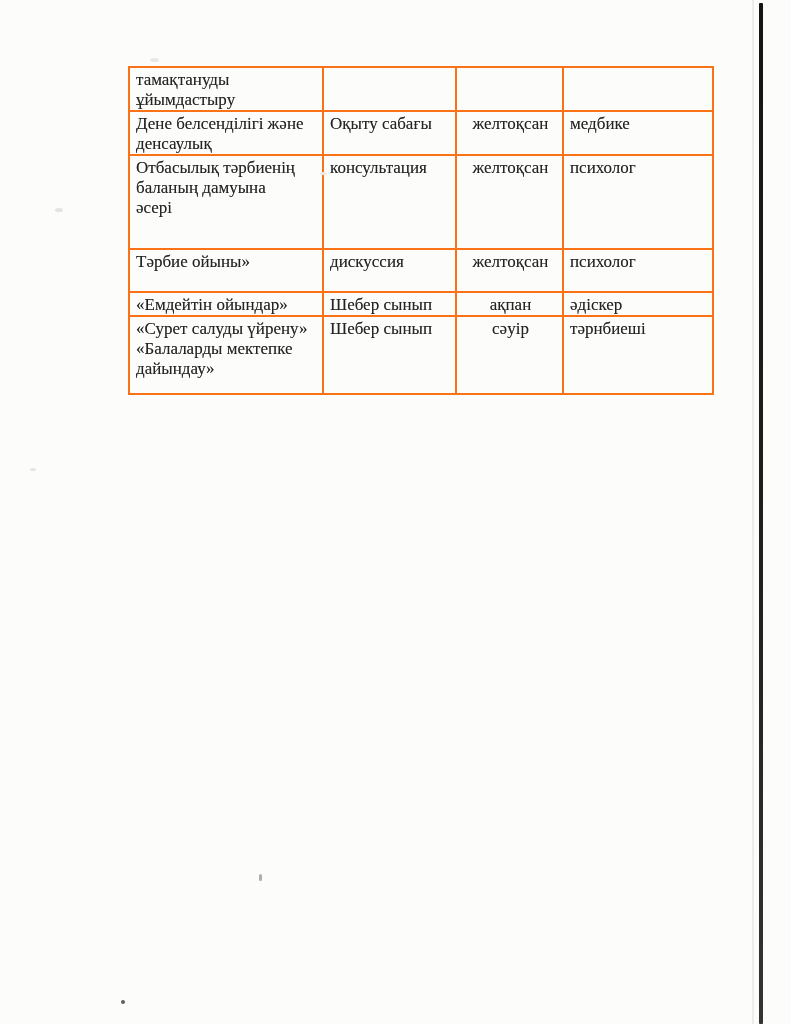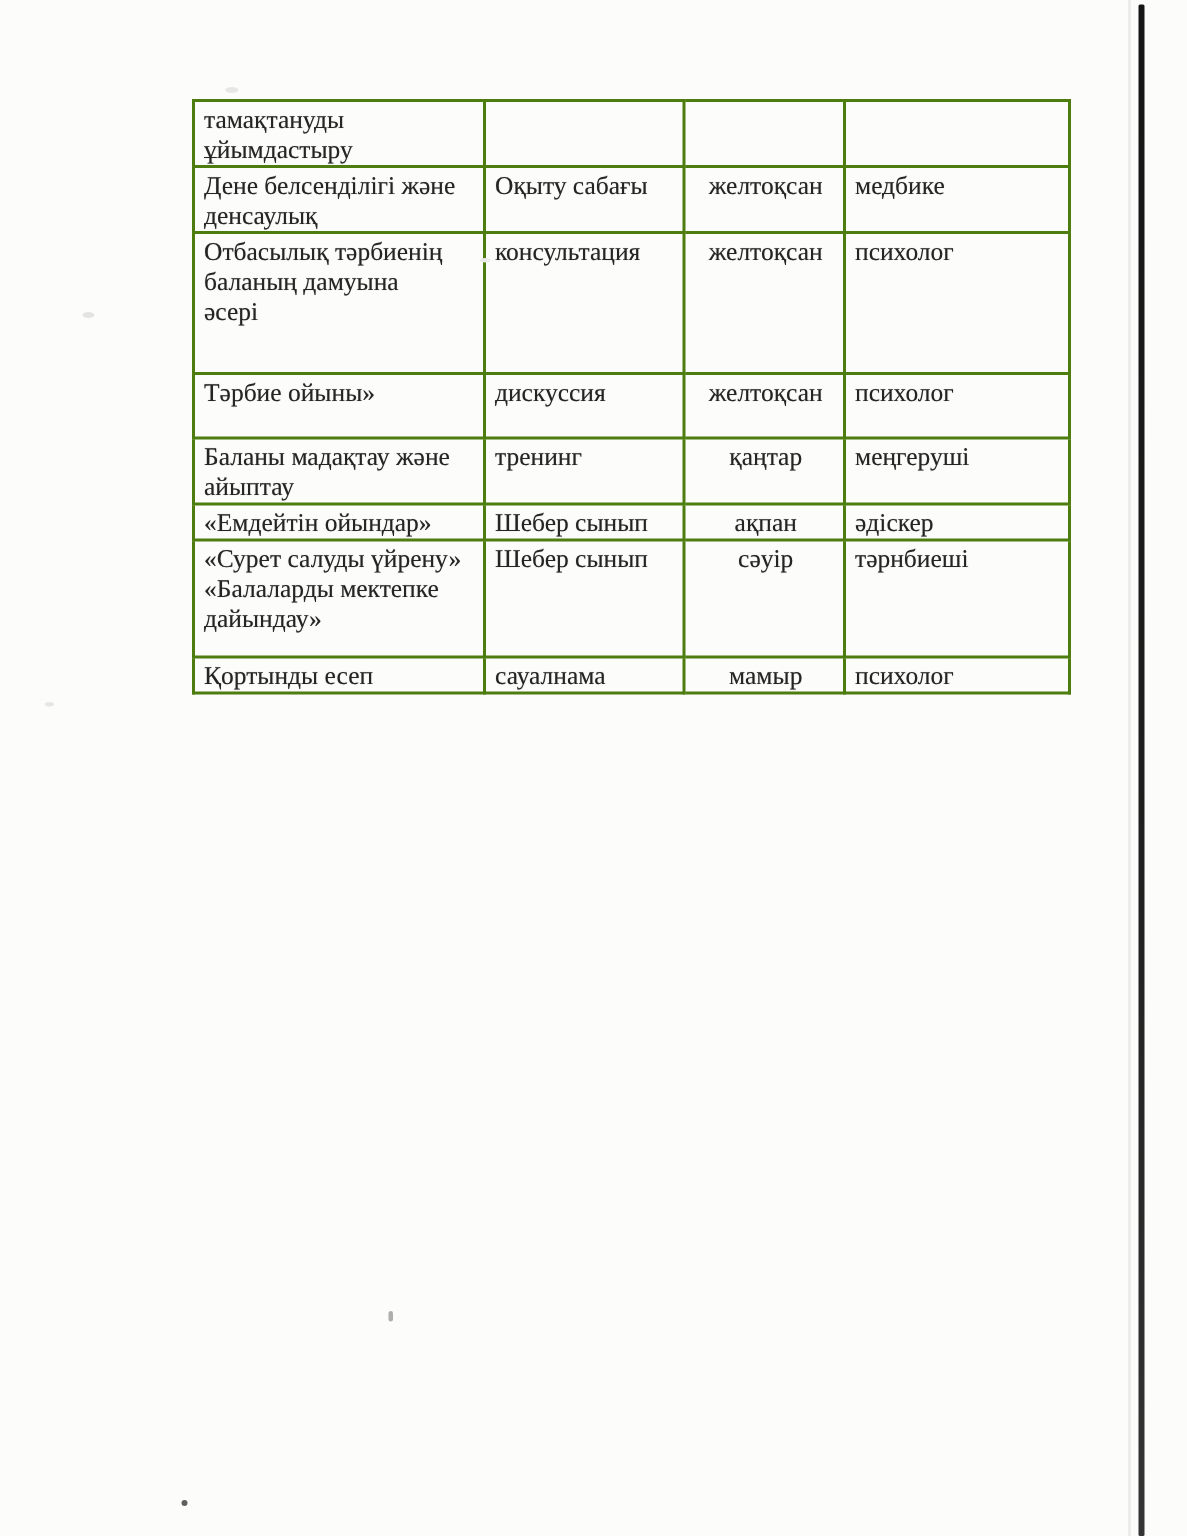--- a/index.html
+++ b/index.html
@@ -17,21 +17,21 @@
   }
   
   table.plan {
     position: absolute;
     left: 128px; top: 66px;
     width: 584px;
     border-collapse: collapse;
     table-layout: fixed;
   }
   table.plan td {
-    border: 2px solid #4d7c0f;
+    border: 2px solid #f97316;
     vertical-align: top;
     font-size: 17px;
     line-height: 20px;
     color: #242424;
     padding: 2px 4px 0 6px;
     white-space: pre-line;
     text-shadow: 0 0 0.6px rgba(50,50,50,0.45);
     overflow: hidden;
   }
   td.c1 { padding-left: 9px; }
@@ -102,46 +102,33 @@
         <td class="c1">консультация</td>
         <td class="c2">желтоқсан</td>
         <td class="c3">психолог</td>
       </tr>
       <tr class="r3">
         <td class="c0">Тәрбие ойыны»</td>
         <td class="c1">дискуссия</td>
         <td class="c2">желтоқсан</td>
         <td class="c3">психолог</td>
       </tr>
-      <tr class="r4">
-        <td class="c0">Баланы мадақтау және
-айыптау</td>
-        <td class="c1">тренинг</td>
-        <td class="c2">қаңтар</td>
-        <td class="c3">меңгеруші</td>
-      </tr>
       <tr class="r5">
         <td class="c0">«Емдейтін ойындар»</td>
         <td class="c1">Шебер сынып</td>
         <td class="c2">ақпан</td>
         <td class="c3">әдіскер</td>
       </tr>
       <tr class="r7">
         <td class="c0">«Сурет салуды үйрену»
 «Балаларды мектепке
 дайындау»</td>
         <td class="c1">Шебер сынып</td>
         <td class="c2">сәуір</td>
         <td class="c3">тәрнбиеші</td>
-      </tr>
-      <tr class="r8">
-        <td class="c0">Қортынды есеп</td>
-        <td class="c1">сауалнама</td>
-        <td class="c2">мамыр</td>
-        <td class="c3">психолог</td>
       </tr>
     </tbody>
   </table>
 
   <div class="edge-light"></div>
   <div class="edge-dark"></div>
 
   <div class="speck s1"></div>
   <div class="speck s2"></div>
   <div class="speck s3"></div>

